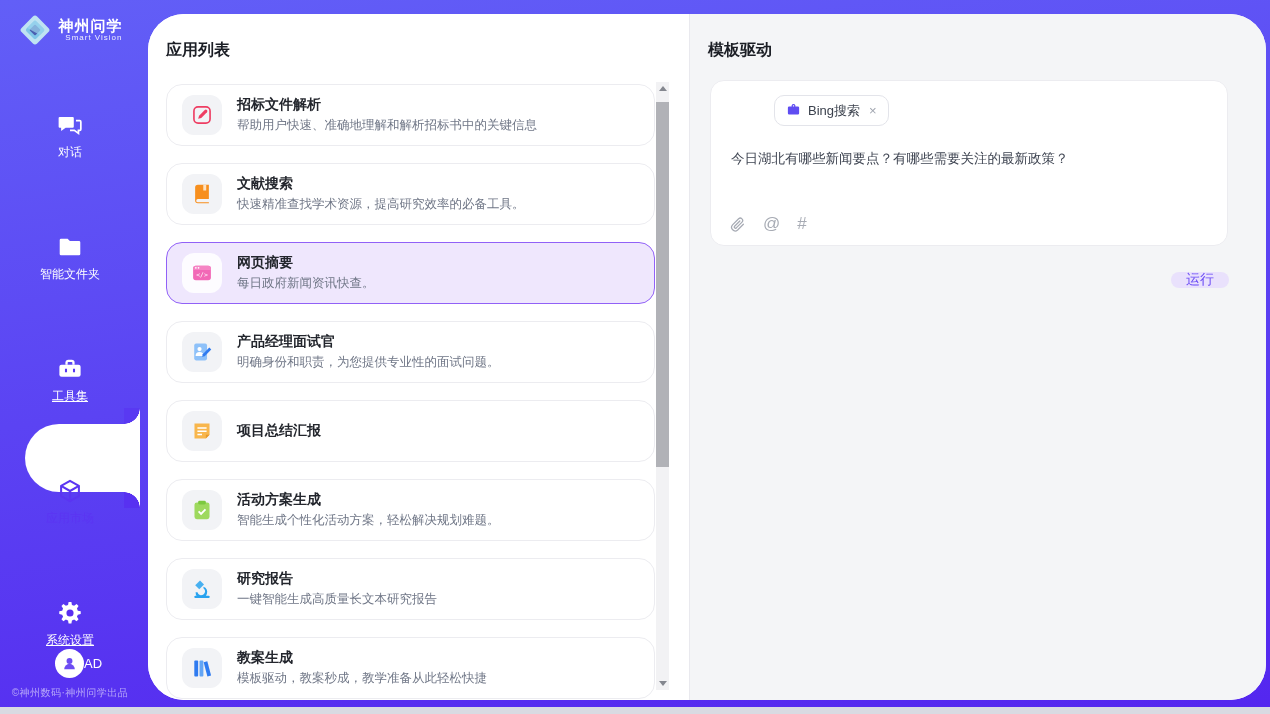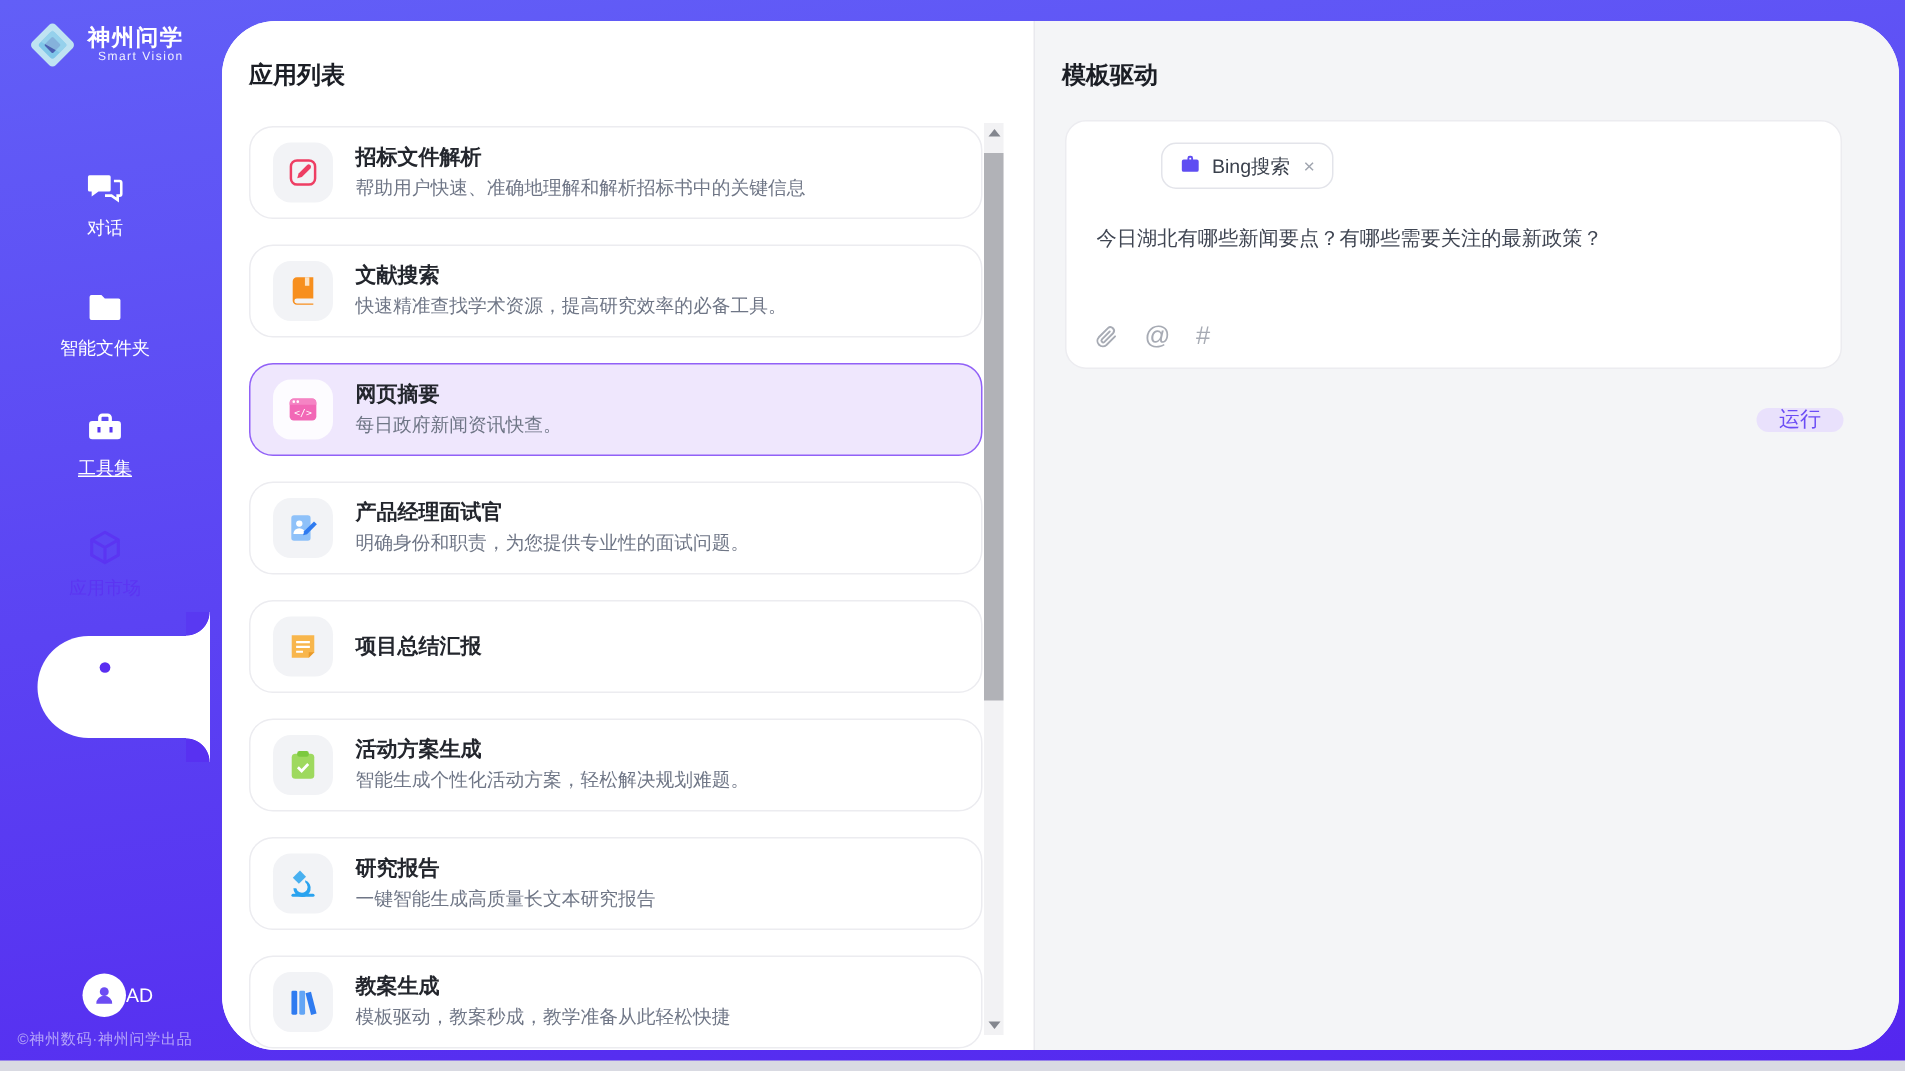--- a/index.html
+++ b/index.html
@@ -12,21 +12,21 @@
   .bottom-strip { position:absolute; left:0; right:0; bottom:0; height:7px; background:#d9dae2; }
 
   
   .sidebar { position:absolute; left:0; top:0; width:140px; height:707px; color:#fff; }
   .logo { position:absolute; top:13px; left:0; width:140px; display:flex; align-items:center; justify-content:center; gap:7px; }
   .logo-diamond { width:34px; height:34px; }
   .logo-text { display:flex; flex-direction:column; line-height:1.05;text-align:right; }
   .logo-title { font-size:15px; font-weight:bold; letter-spacing:1px; }
   .logo-sub { font-size:8px; letter-spacing:1px; opacity:.9; }
 
-  .nav { position:absolute; top:112px; left:0; width:140px; display:flex; flex-direction:column; gap:28px; }
+  .nav { position:absolute; top:112px; left:0; width:140px; display:flex; flex-direction:column; gap:70px; }
   .nav-item { position:relative; z-index:2; height:52px; display:flex; flex-direction:column; align-items:center; justify-content:flex-start; gap:6px; cursor:pointer; }
   .nav-item .icon { width:26px; height:26px; display:block; }
   .nav-item .icon svg { width:100%; height:100%; display:block; }
   .nav-label { font-size:12px; color:#fff; }
   .nav-label.u { text-decoration:underline; }
   .nav-item.active .nav-label { color:#5b35f2; }
 
   .active-bubble { position:absolute; z-index:1; left:25px; right:0; top:424px; height:68px;
     background:#fff; border-radius:34px 0 0 34px; }
   .ear-t, .ear-b { position:absolute; right:0; width:16px; height:16px; }

